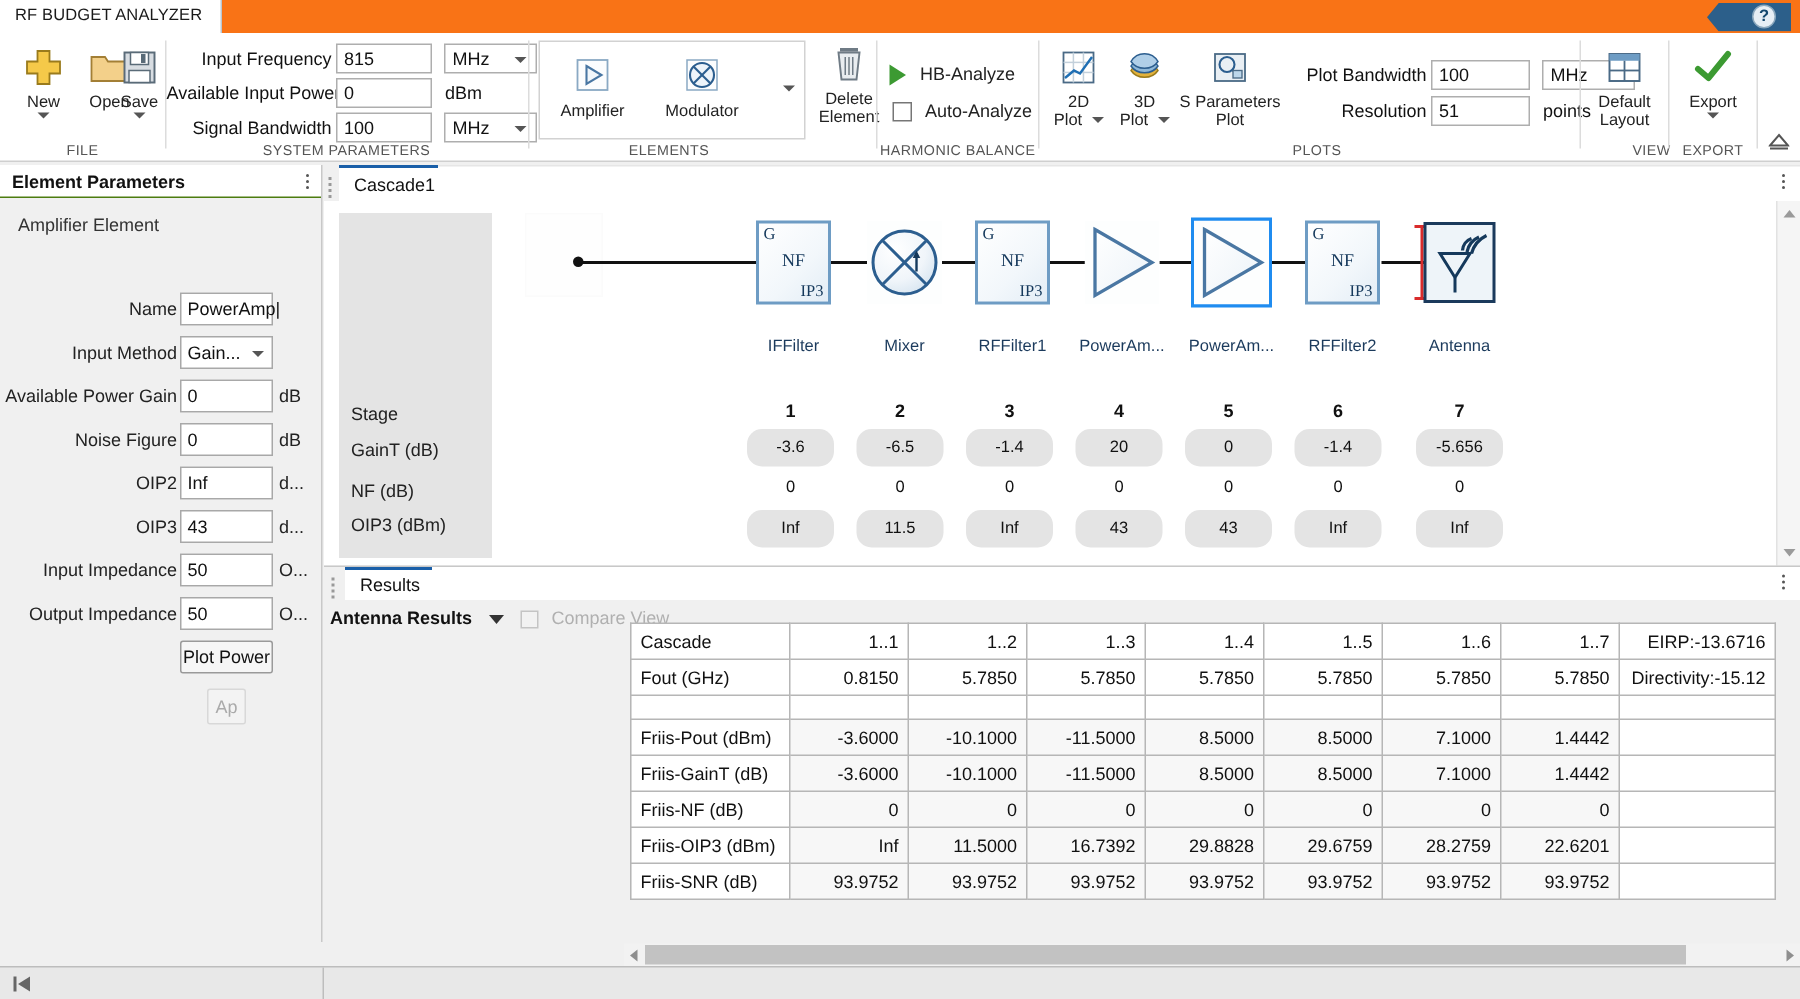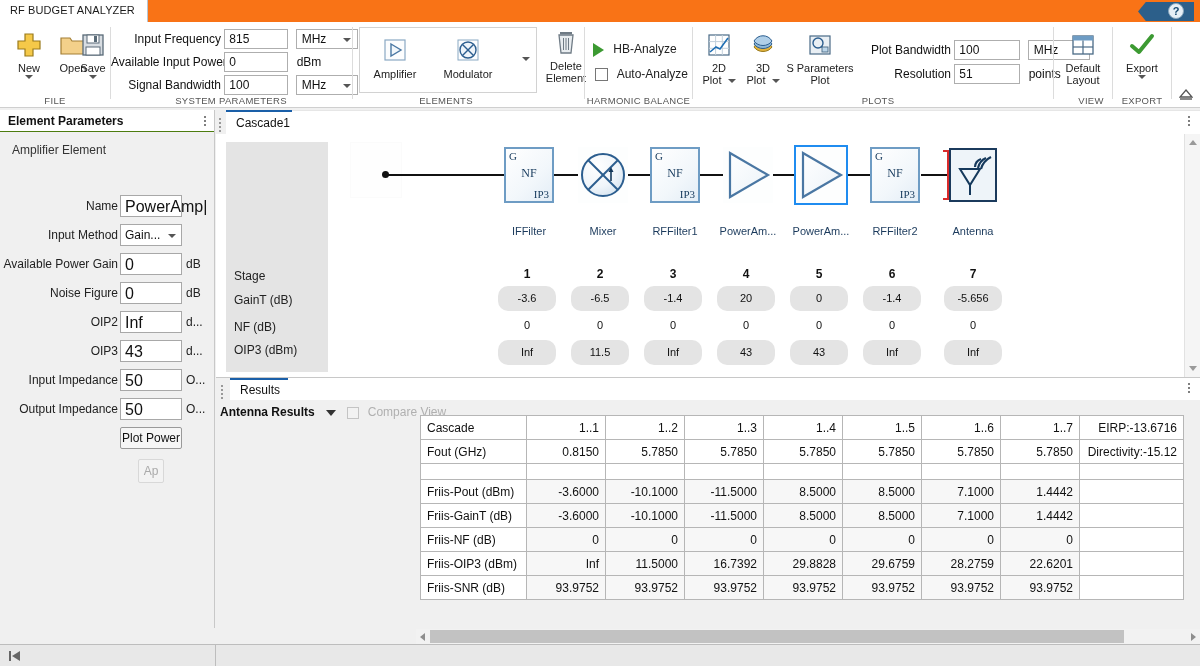--- a/index.html
+++ b/index.html
@@ -123,21 +123,21 @@
   .lp-body { position: absolute; left:0; top: 23px; width: 214px; bottom: 0; background: #f0f0f0; }
   .lp-sub { position: absolute; left: 12px; top: 10px; font-size: 12px; color: #333; }
   .prow { position: absolute; height: 24px; left: 0; width: 214px; }
   .prow .plbl {
     position: absolute; right: 96px; top: 4px; text-align: right;
     font-size: 12px; color: #222; white-space: nowrap;
   }
   .prow .pinput {
     position: absolute; left: 120px; top: 0; width: 62px; height: 22px;
     border: 1px solid #a8a8a8; background: #fff; padding: 0 4px;
-    font-size: 16px; line-height: 21px; color: #111;
+    font-size: 12px; line-height: 21px; color: #111;
   }
   .prow .pdrop {
     position: absolute; left: 120px; top: 0; width: 62px; height: 22px;
     border: 1px solid #a8a8a8; background: #fff; padding-left: 4px;
     font-size: 12px; line-height: 21px; color: #111;
   }
   .prow .pdrop .ar {
     position: absolute; right: 5px; top: 9px; width: 0; height: 0;
     border-left: 4px solid transparent; border-right: 4px solid transparent;
     border-top: 4px solid #555;
@@ -457,21 +457,21 @@
           <svg width="30" height="30" viewBox="0 0 30 30">
             <rect x="5" y="6" width="20" height="18" fill="#fff" stroke="#4a6a86" stroke-width="1.3"></rect>
             <rect x="5" y="6" width="20" height="4.5" fill="#6e9cc4"></rect>
             <line x1="15" y1="10.5" x2="15" y2="24" stroke="#4a6a86" stroke-width="1.2"></line>
             <line x1="5" y1="17" x2="25" y2="17" stroke="#4a6a86" stroke-width="1.2"></line>
           </svg>
         </span>
         <span class="lbl">Default</span>
         <span class="lbl">Layout</span>
       </div>
-      <div class="glabel" style="left:8px; width:58px;text-align:center;">VIEW</div>
+      <div class="glabel" style="left:18px; width:58px;text-align:center;">VIEW</div>
     </div>
     <div class="vsep" style="left:1112px;"></div>
 
     <div class="rgroup" style="left:1113px; width:58px;">
       <div class="bigbtn" style="left:6px; top:8px; width:46px;">
         <span class="ic">
           <svg width="30" height="30" viewBox="0 0 30 30">
             <polyline points="5,16 12,22 25,6" fill="none" stroke="#3c9a32" stroke-width="4" stroke-linecap="round" stroke-linejoin="round"></polyline>
           </svg>
         </span>

